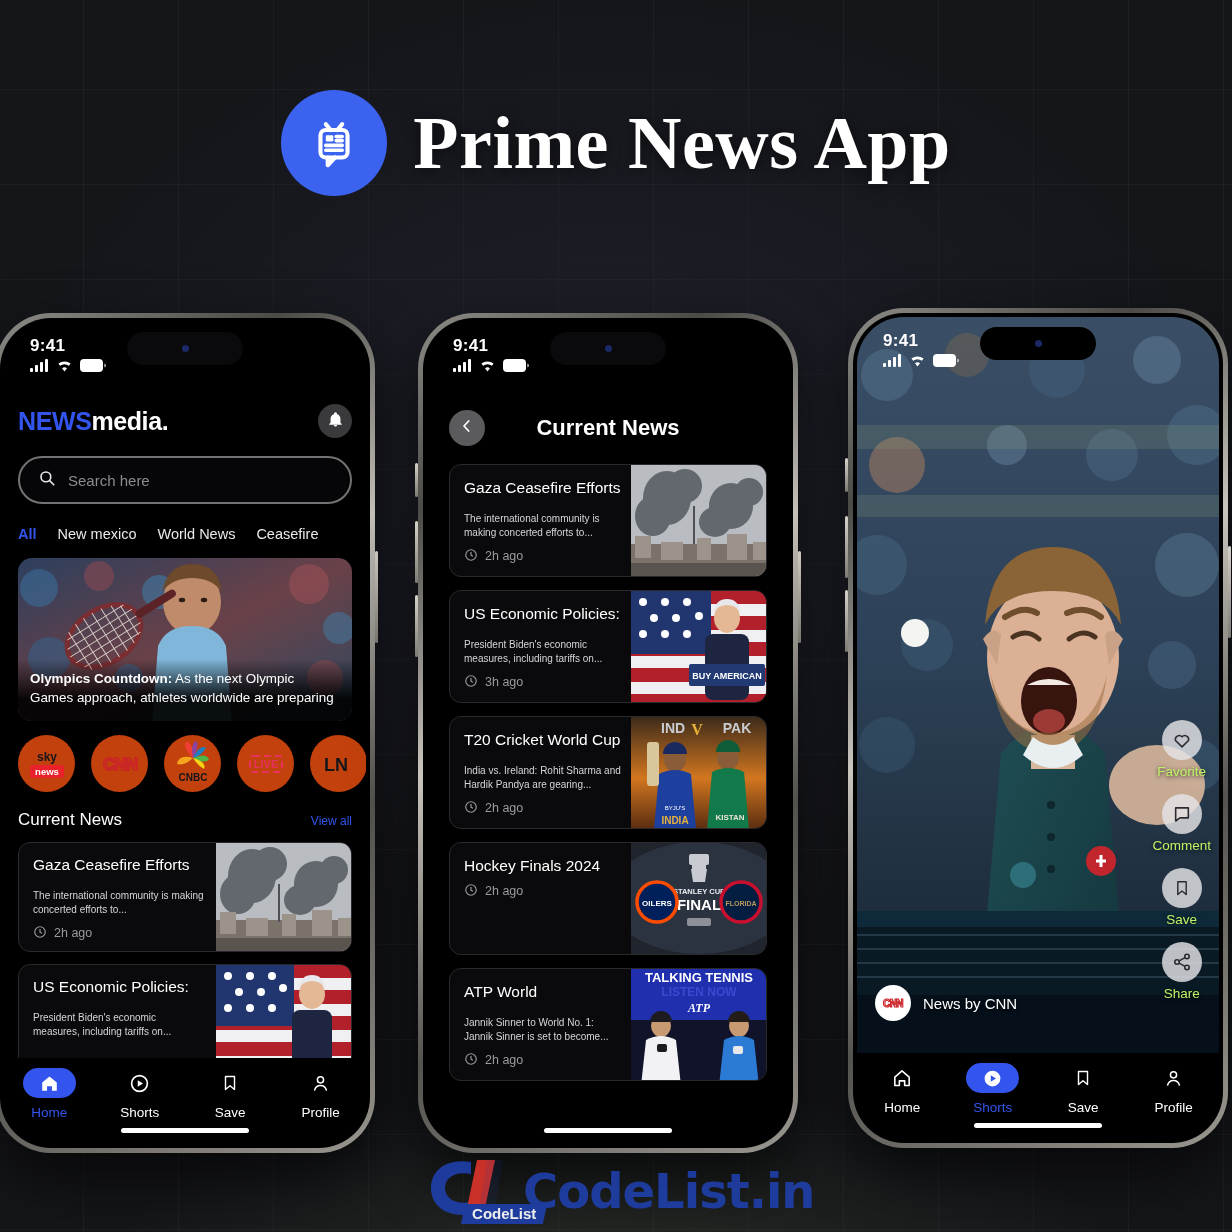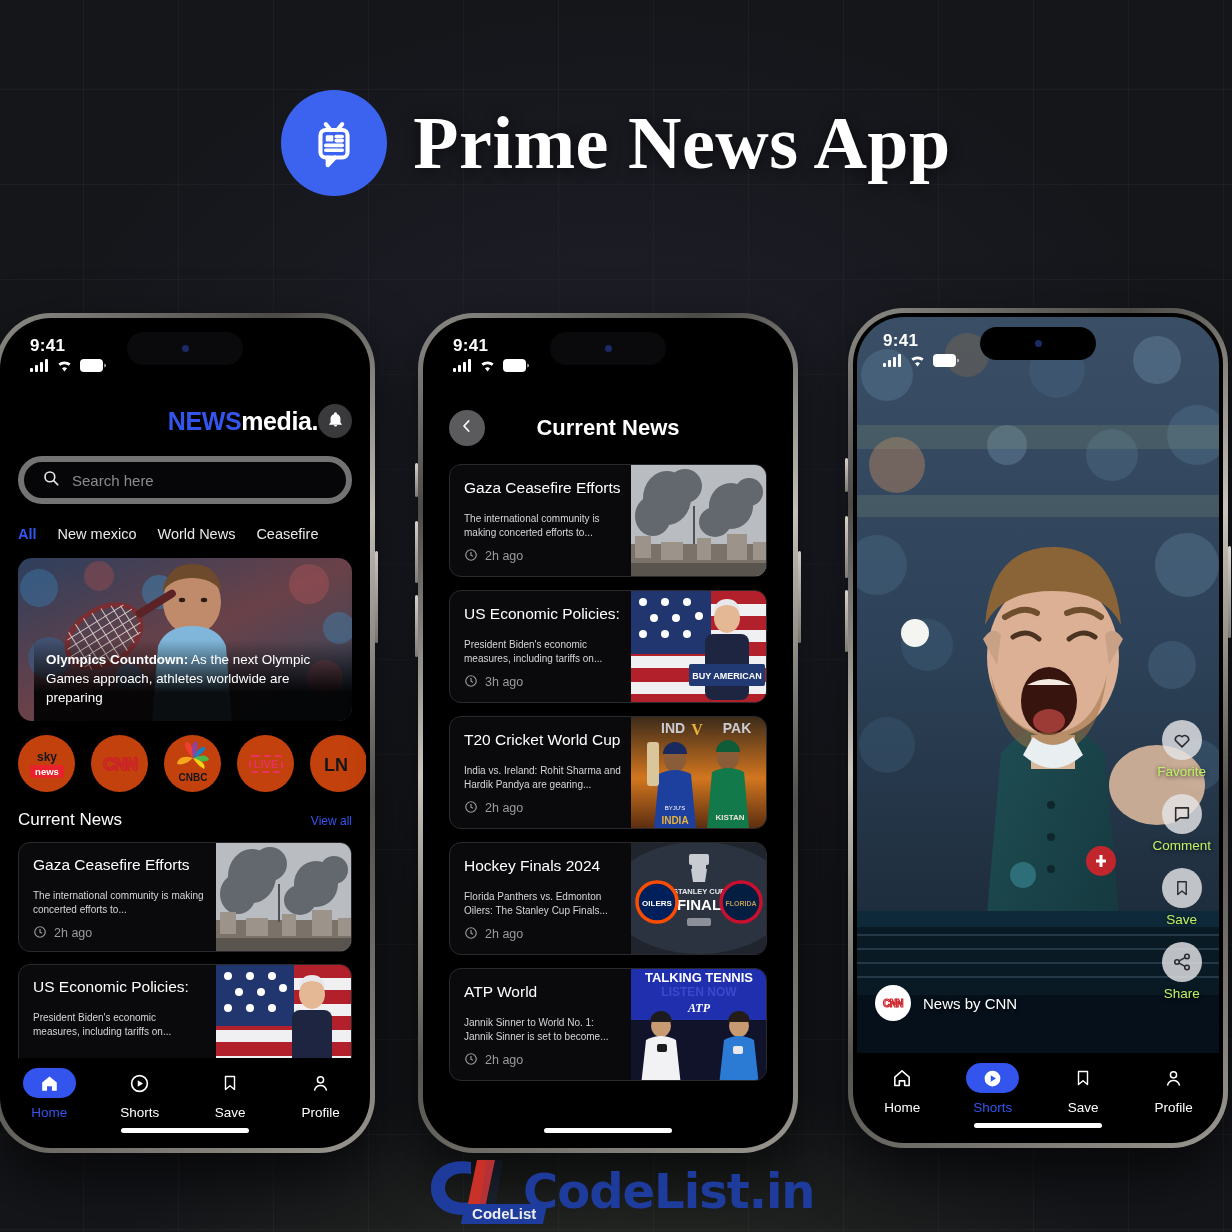--- a/index.html
+++ b/index.html
@@ -99,54 +99,54 @@
 
   
   .home-ind{
     position:absolute; bottom:11px; left:50%; transform:translateX(-50%);
     width:128px; height:5px; border-radius:3px; background:#fff; z-index:22;
   }
 
   
   .p1-body{ position:absolute; inset:0; background:#000; padding:0 14px; }
   .p1-topbar{
-    display:flex; align-items:center; justify-content:flex-end;
+    display:flex; align-items:center; justify-content:space-between;
     margin-top:82px;
   }
   .brand{ font-size:25px; font-weight:700; letter-spacing:-.4px; }
   .brand .b-news{ color:#3355ee; }
   .brand .b-media{ color:#fff; }
   .bell-btn{
     width:34px; height:34px; border-radius:50%; background:#3a3a3c;
     display:flex; align-items:center; justify-content:center;
   }
   .searchbar{
     margin-top:18px; height:48px; border-radius:26px;
-    border:6px solid #737373; background:#060608;
+    border:2px solid #737373; background:#060608;
     display:flex; align-items:center; gap:12px; padding:0 18px;
   }
   .searchbar input{
     flex:1; background:transparent; border:none; outline:none;
     color:#c8c8cc; font-size:15px; font-family:"Liberation Sans", sans-serif;
   }
   .searchbar input::placeholder{ color:#8b8b90; }
   .cats{
     display:flex; gap:21px; margin-top:22px; white-space:nowrap;
     font-size:14.5px; overflow:hidden;
   }
   .cat{ color:#e9e9ec; }
   .cat.active{ color:#3355ee; font-weight:600; }
 
   .hero{
     margin-top:16px; height:163px; border-radius:14px; overflow:hidden;
     position:relative;
   }
   .hero-img{ position:absolute; inset:0; }
   .hero-cap{
-    position:absolute; left:16px; right:0; bottom:0;
+    position:absolute; left:0; right:0; bottom:0;
     padding:10px 12px 14px;
     background:linear-gradient(to top, rgba(0,0,0,.92) 35%, rgba(0,0,0,0));
     color:#fff; font-size:13.4px; line-height:1.42;
   }
   .hero-cap b{ font-weight:700; }
 
   .logos{ display:flex; gap:16px; margin-top:14px; }
   .logo-circle{
     width:57px; height:57px; border-radius:50%; background:#c2410c;
     flex:0 0 auto; display:flex; align-items:center; justify-content:center;
@@ -670,21 +670,20 @@
                   <text x="2" y="46" font-family="Liberation Sans, sans-serif" font-size="8" font-weight="700" fill="#e9e4d6" text-anchor="middle">KISTAN</text>
                 </g>
                 <rect x="16" y="26" width="12" height="44" rx="3" fill="#d9c69a"></rect>
               </svg>
             </div>
           </div>
 
           <div class="p2-card">
             <div class="ncard-txt">
               <div class="ncard-title">Hockey Finals 2024</div>
-              <div class="ncard-desc">Florida Panthers vs. Edmonton Oilers: The Stanley Cup Finals...</div>
               <div class="ncard-meta">
                 <span><svg width="14" height="14" viewBox="0 0 24 24" fill="none" stroke="#9a9aa0" stroke-width="2">
                       <circle cx="12" cy="12" r="9"></circle>
                       <path d="M12 7v5.3l3.4 2"></path>
                     </svg></span>
                 <span>2h ago</span>
               </div>
             </div>
             <div class="ncard-img">
               <svg width="100%" height="100%" viewBox="0 0 135 113" preserveAspectRatio="xMidYMid slice">

